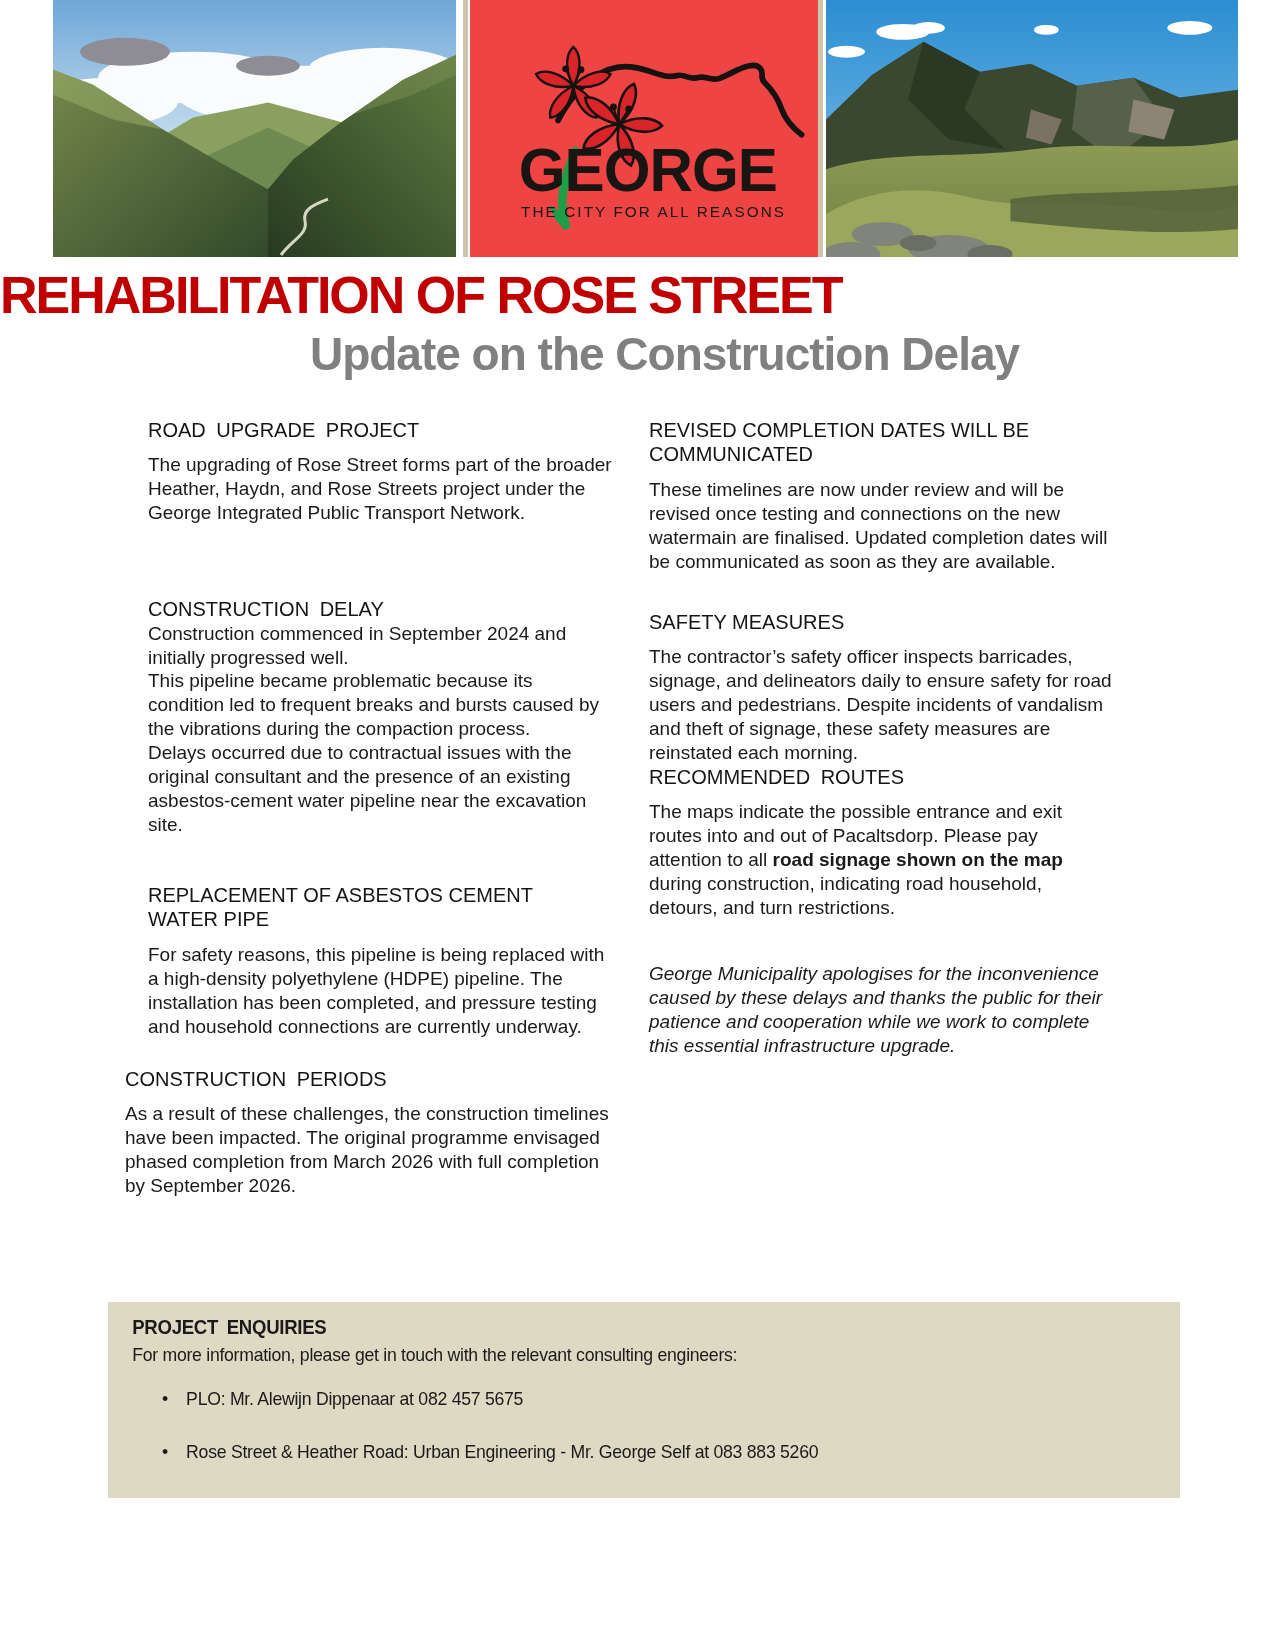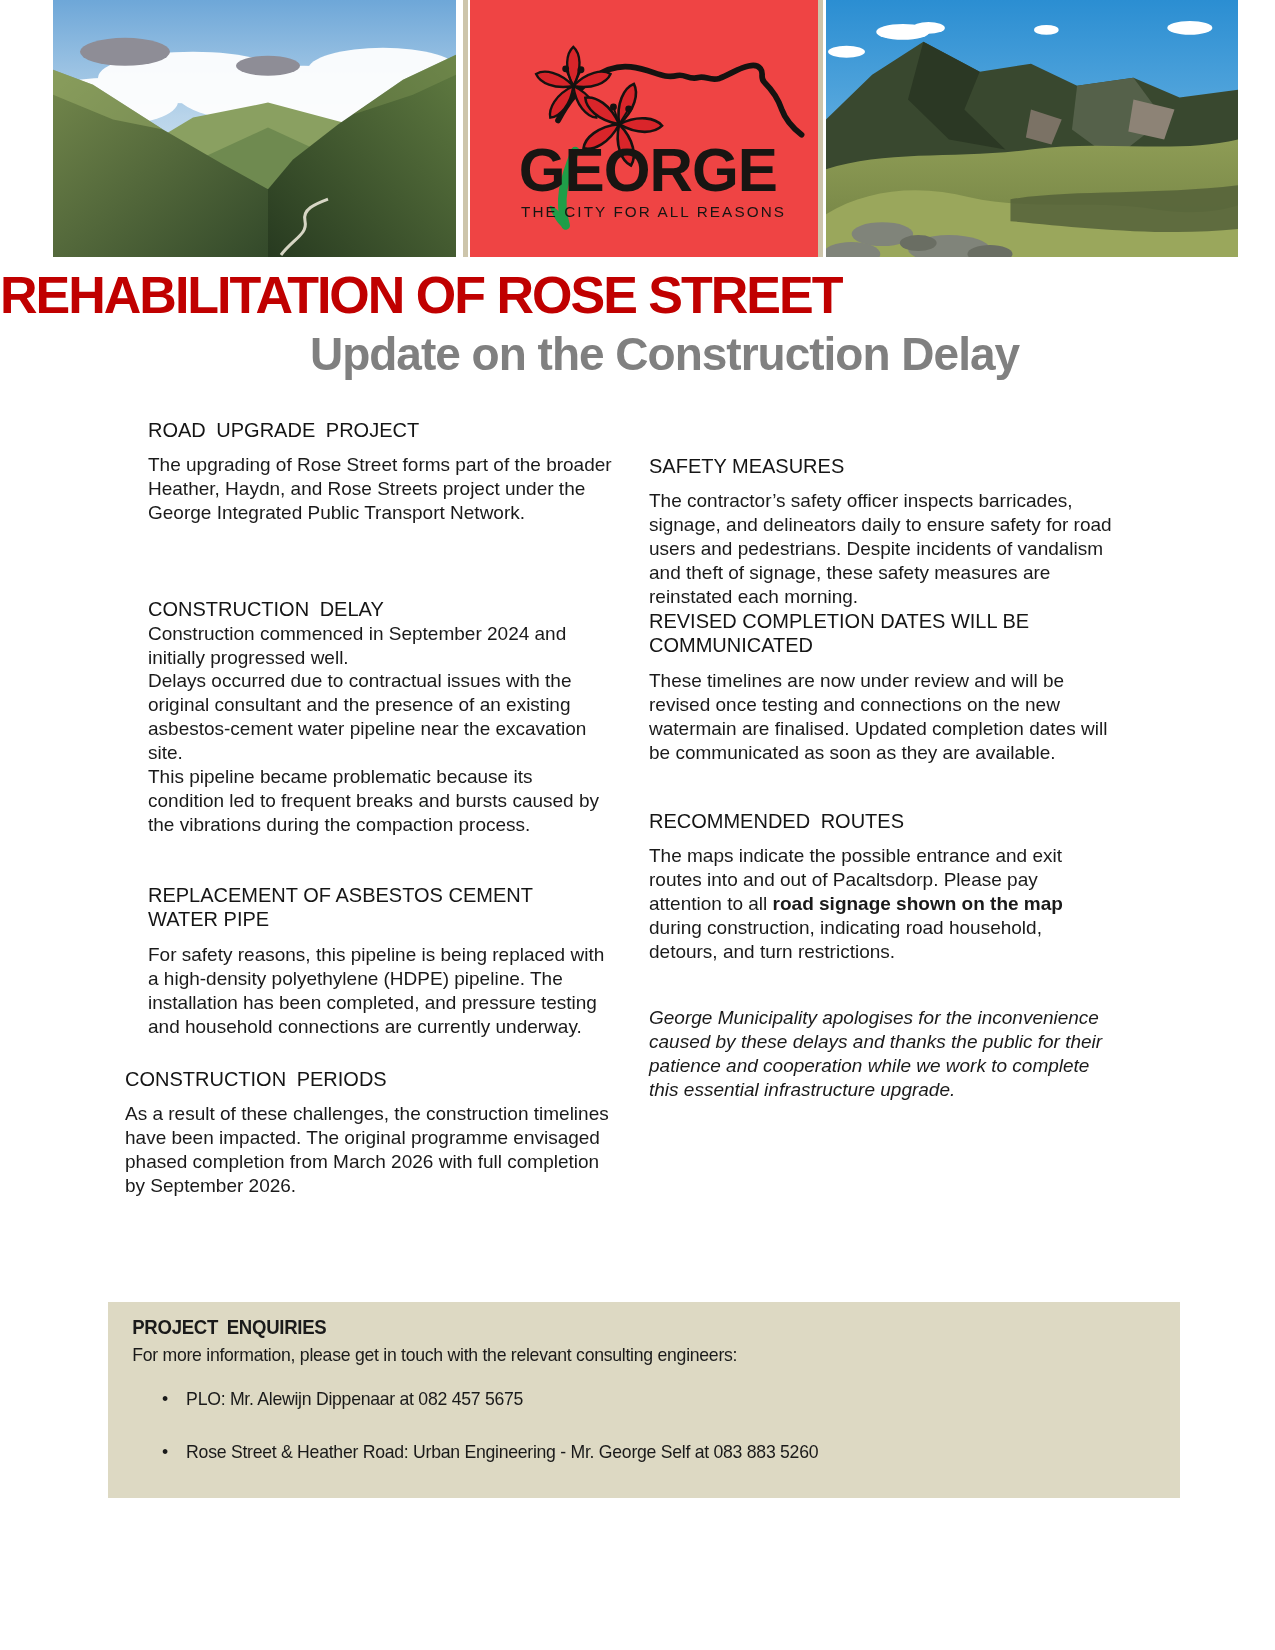--- a/index.html
+++ b/index.html
@@ -203,48 +203,48 @@
   <div class="col col-left">
 
     <section class="sec indent">
       <h3 class="sec-h wide">ROAD UPGRADE PROJECT</h3>
       <p class="sec-p">The upgrading of Rose Street forms part of the broader Heather, Haydn, and Rose Streets project under the George Integrated Public Transport Network.</p>
     </section>
 
     <section class="sec indent" style="margin-top:72px">
       <h3 class="sec-h wide">CONSTRUCTION DELAY</h3>
       <p class="sec-p tight">Construction commenced in September 2024 and initially progressed well.</p>
+      <p class="sec-p tight">This pipeline became problematic because its condition led to frequent breaks and bursts caused by the vibrations during the compaction process.</p>
       <p class="sec-p tight">Delays occurred due to contractual issues with the original consultant and the presence of an existing asbestos-cement water pipeline near the excavation site.</p>
-      <p class="sec-p tight">This pipeline became problematic because its condition led to frequent breaks and bursts caused by the vibrations during the compaction process.</p>
     </section>
 
     <section class="sec indent" style="margin-top:46px">
       <h3 class="sec-h narrowcap">REPLACEMENT OF ASBESTOS CEMENT WATER PIPE</h3>
       <p class="sec-p">For safety reasons, this pipeline is being replaced with a high-density polyethylene (HDPE) pipeline. The installation has been completed, and pressure testing and household connections are currently underway.</p>
     </section>
 
     <section class="sec" style="margin-top:28px">
       <h3 class="sec-h wide">CONSTRUCTION PERIODS</h3>
       <p class="sec-p">As a result of these challenges, the construction timelines have been impacted. The original programme envisaged phased completion from March 2026 with full completion by September 2026.</p>
     </section>
   </div>
 
   <div class="col col-right">
 
+    <section class="sec">
+      <h3 class="sec-h">REVISED COMPLETION DATES WILL BE COMMUNICATED</h3>
+      <p class="sec-p">These timelines are now under review and will be revised once testing and connections on the new watermain are finalised. Updated completion dates will be communicated as soon as they are available.</p>
+    </section>
+
     <section class="sec" style="margin-top:36px">
       <h3 class="sec-h">SAFETY MEASURES</h3>
       <p class="sec-p">The contractor’s safety officer inspects barricades, signage, and delineators daily to ensure safety for road users and pedestrians. Despite incidents of vandalism and theft of signage, these safety measures are reinstated each morning.</p>
     </section>
 
-    <section class="sec">
-      <h3 class="sec-h">REVISED COMPLETION DATES WILL BE COMMUNICATED</h3>
-      <p class="sec-p">These timelines are now under review and will be revised once testing and connections on the new watermain are finalised. Updated completion dates will be communicated as soon as they are available.</p>
-    </section>
-
-    <section class="sec" style="margin-top:44px">
+    <section class="sec" style="">
       <h3 class="sec-h wide">RECOMMENDED ROUTES</h3>
       <p class="sec-p"><span>The maps indicate the possible entrance and exit routes into and out of Pacaltsdorp. Please pay attention to all </span><b>road signage shown on the map</b><span> during construction, indicating road household, detours, and turn restrictions.</span></p>
     </section>
 
     <p class="sec-p apology" style="margin-top:42px">George Municipality apologises for the inconvenience caused by these delays and thanks the public for their patience and cooperation while we work to complete this essential infrastructure upgrade.</p>
   </div>
 
   <div class="enq-box">
     <div class="enq-inner">
       <h3 class="enq-h">PROJECT ENQUIRIES</h3>

